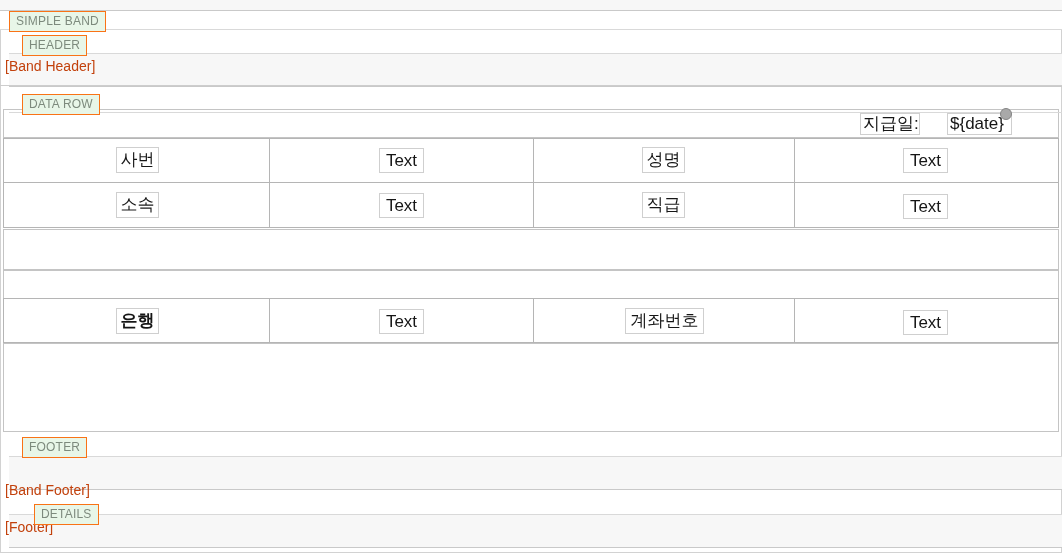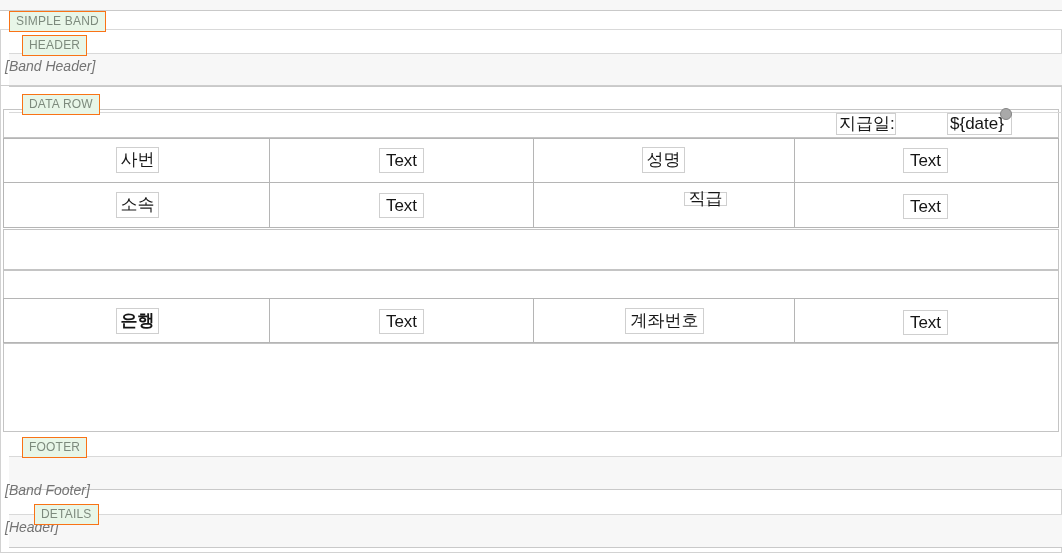--- a/index.html
+++ b/index.html
@@ -40,23 +40,22 @@
   .band-tab-row {
     position: absolute;
     left: 0;
     right: 0;
     height: 1px;
     background: #d9d9d9;
     z-index: 1;
   }
   .band-placeholder {
     position: absolute;
-    font-style: italic;
     font-size: 14px;
-    color: #737373;
+    color: #c2410c;
     left: 4px;
     white-space: nowrap;
   }
 
   
   .frame {
     position: absolute;
     border: 1px solid #d2d2d2;
     box-sizing: border-box;
     background: transparent;
@@ -126,21 +125,21 @@
   <div class="band-strip" style="top:53px;left:9px;right:0;height:32px;"></div>
   <div class="band-placeholder" style="left:5px;top:58px;">[Band Header]</div>
 
   <div class="band-tab-row" style="top:112px;left:9px;"></div>
   <div class="band-tab" style="left:22px;top:94px;">DATA ROW</div>
 
   <div class="hline" style="left:0px;top:85px;width:1062px;"></div>
 
   <div class="blankband" style="left:3px;top:109px;width:1056px;height:29px;"></div>
 
-  <div class="telem k" style="left:836px;top:113px;width:60px;height:22px;justify-content:flex-start;">지급일:</div>
+  <div class="telem k" style="left:860px;top:113px;width:60px;height:22px;justify-content:flex-start;">지급일:</div>
 
   <div class="telem lat" style="left:947px;top:113px;width:65px;height:22px;justify-content:flex-start;">${date}</div>
   <div class="handle" style="left:1000px;top:108px;"></div>
 
   <div class="cell" style="left:3px;top:138px;width:267px;height:45px;"></div>
   <div class="cell" style="left:269px;top:138px;width:265px;height:45px;"></div>
   <div class="cell" style="left:533px;top:138px;width:262px;height:45px;"></div>
   <div class="cell" style="left:794px;top:138px;width:265px;height:45px;"></div>
 
   <div class="telem k" style="left:116px;top:147px;width:43px;height:26px;">사번</div>
@@ -148,21 +147,21 @@
   <div class="telem k" style="left:642px;top:147px;width:43px;height:26px;">성명</div>
   <div class="telem lat" style="left:903px;top:148px;width:45px;height:25px;">Text</div>
 
   <div class="cell" style="left:3px;top:182px;width:267px;height:46px;"></div>
   <div class="cell" style="left:269px;top:182px;width:265px;height:46px;"></div>
   <div class="cell" style="left:533px;top:182px;width:262px;height:46px;"></div>
   <div class="cell" style="left:794px;top:182px;width:265px;height:46px;"></div>
 
   <div class="telem k" style="left:116px;top:192px;width:43px;height:26px;">소속</div>
   <div class="telem lat" style="left:379px;top:193px;width:45px;height:25px;">Text</div>
-  <div class="telem k" style="left:642px;top:192px;width:43px;height:14px;margin-left:42px;">직급</div>
+  <div class="telem k" style="left:642px;top:192px;width:43px;height:26px;">직급</div>
   <div class="telem lat" style="left:903px;top:194px;width:45px;height:25px;">Text</div>
 
   <div class="blankband" style="left:3px;top:229px;width:1056px;height:41px;"></div>
 
   <div class="blankband" style="left:3px;top:270px;width:1056px;height:29px;"></div>
 
   <div class="cell" style="left:3px;top:298px;width:267px;height:45px;"></div>
   <div class="cell" style="left:269px;top:298px;width:265px;height:45px;"></div>
   <div class="cell" style="left:533px;top:298px;width:262px;height:45px;"></div>
   <div class="cell" style="left:794px;top:298px;width:265px;height:45px;"></div>
@@ -177,15 +176,15 @@
   <div class="band-tab-row" style="top:456px;left:9px;"></div>
   <div class="band-tab" style="left:22px;top:437px;">FOOTER</div>
 
   <div class="band-strip" style="top:456px;left:9px;right:0;height:32px;"></div>
   <div class="band-placeholder" style="left:5px;top:482px;">[Band Footer]</div>
 
   <div class="band-tab-row" style="top:514px;left:9px;"></div>
   <div class="band-tab" style="left:22px;top:504px;margin-left:12px;">DETAILS</div>
 
   <div class="band-strip" style="top:514px;left:9px;right:0;height:32px;"></div>
-  <div class="band-placeholder" style="left:5px;top:519px;">[Header]</div>
+  <div class="band-placeholder" style="left:5px;top:519px;">[Footer]</div>
 
 </div>
 
 </body></html>

